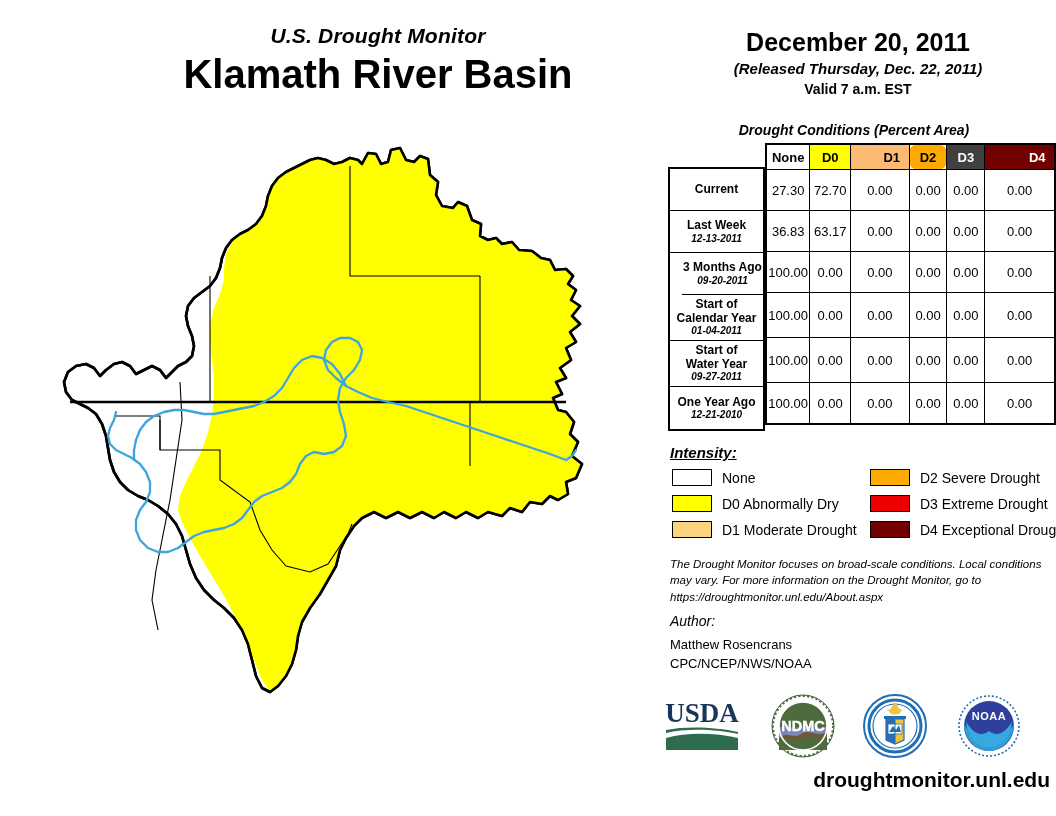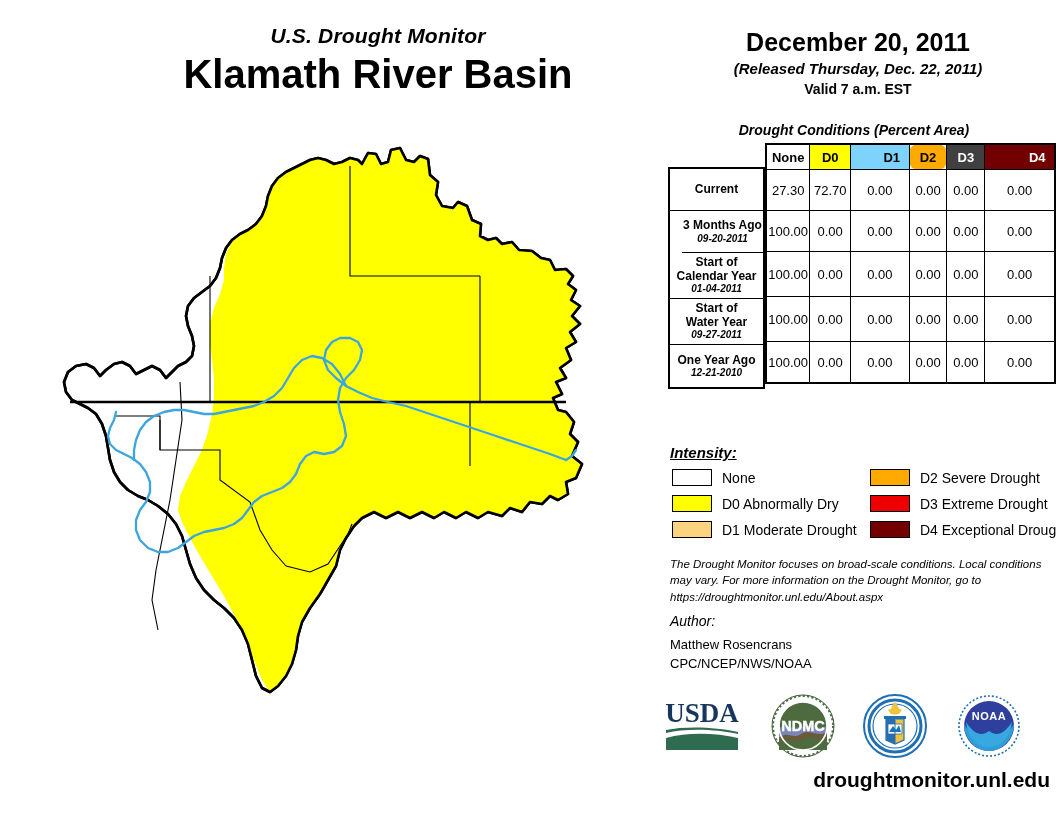--- a/index.html
+++ b/index.html
@@ -168,20 +168,24 @@
   <path fill="none" stroke="#3CA5E0" stroke-width="2.3" stroke-linejoin="round" stroke-linecap="round" d="M556,340 L562,336 L566,330"></path>
 </svg>
 </div>
 
 <div id="table-caption">Drought Conditions (Percent Area)</div>
 
 <div id="row-labels">
     <div class="rowlab" style="height: 42px;">
       <div class="rl-main">Current</div>
     </div>
+    <div class="rowlab" style="height: 42px;">
+      <div class="rl-main">Last Week</div>
+      <div class="rl-sub">12-13-2011</div>
+    </div>
     <div class="rowlab" style="height: 42px; margin-left: 12px;">
       <div class="rl-main">3 Months Ago</div>
       <div class="rl-sub">09-20-2011</div>
     </div>
     <div class="rowlab" style="height: 46px;">
       <div class="rl-main">Start of</div>
       <div class="rl-main">Calendar Year</div>
       <div class="rl-sub">01-04-2011</div>
     </div>
     <div class="rowlab" style="height: 46px;">
@@ -193,30 +197,38 @@
       <div class="rl-main">One Year Ago</div>
       <div class="rl-sub">12-21-2010</div>
     </div>
   </div>
 
 <table id="cond-table">
   <thead>
     <tr>
         <th class="tbl-outer-top tbl-outer-left" style="background: rgb(255, 255, 255); color: rgb(0, 0, 0);">None</th>
         <th class="tbl-outer-top" style="background: rgb(255, 255, 0); color: rgb(0, 0, 0);">D0</th>
-        <th class="tbl-outer-top" style="background: #7dd3fc; color: rgb(0, 0, 0); padding-left: 24px;">D1</th>
+        <th class="tbl-outer-top" style="background: #fdba74; color: rgb(0, 0, 0); padding-left: 24px;">D1</th>
         <th class="tbl-outer-top" style="background: rgb(255, 170, 0); color: rgb(0, 0, 0); border-radius: 9px;">D2</th>
         <th class="tbl-outer-top" style="background: #404040; color: rgb(255, 255, 255);">D3</th>
         <th class="tbl-outer-top tbl-outer-right" style="background: rgb(115, 0, 0); color: rgb(255, 255, 255); padding-left: 35px;">D4</th>
       </tr>
   </thead>
   <tbody>
       <tr>
         <td class="tbl-outer-left" style="height: 40px;">27.30</td>
         <td style="height: 40px;">72.70</td>
+        <td style="height: 40px;">0.00</td>
+        <td style="height: 40px;">0.00</td>
+        <td style="height: 40px;">0.00</td>
+        <td class="tbl-outer-right" style="height: 40px;">0.00</td>
+      </tr>
+      <tr>
+        <td class="tbl-outer-left" style="height: 40px;">36.83</td>
+        <td style="height: 40px;">63.17</td>
         <td style="height: 40px;">0.00</td>
         <td style="height: 40px;">0.00</td>
         <td style="height: 40px;">0.00</td>
         <td class="tbl-outer-right" style="height: 40px;">0.00</td>
       </tr>
       <tr>
         <td class="tbl-outer-left" style="height: 40px;">100.00</td>
         <td style="height: 40px;">0.00</td>
         <td style="height: 40px;">0.00</td>
         <td style="height: 40px;">0.00</td>

